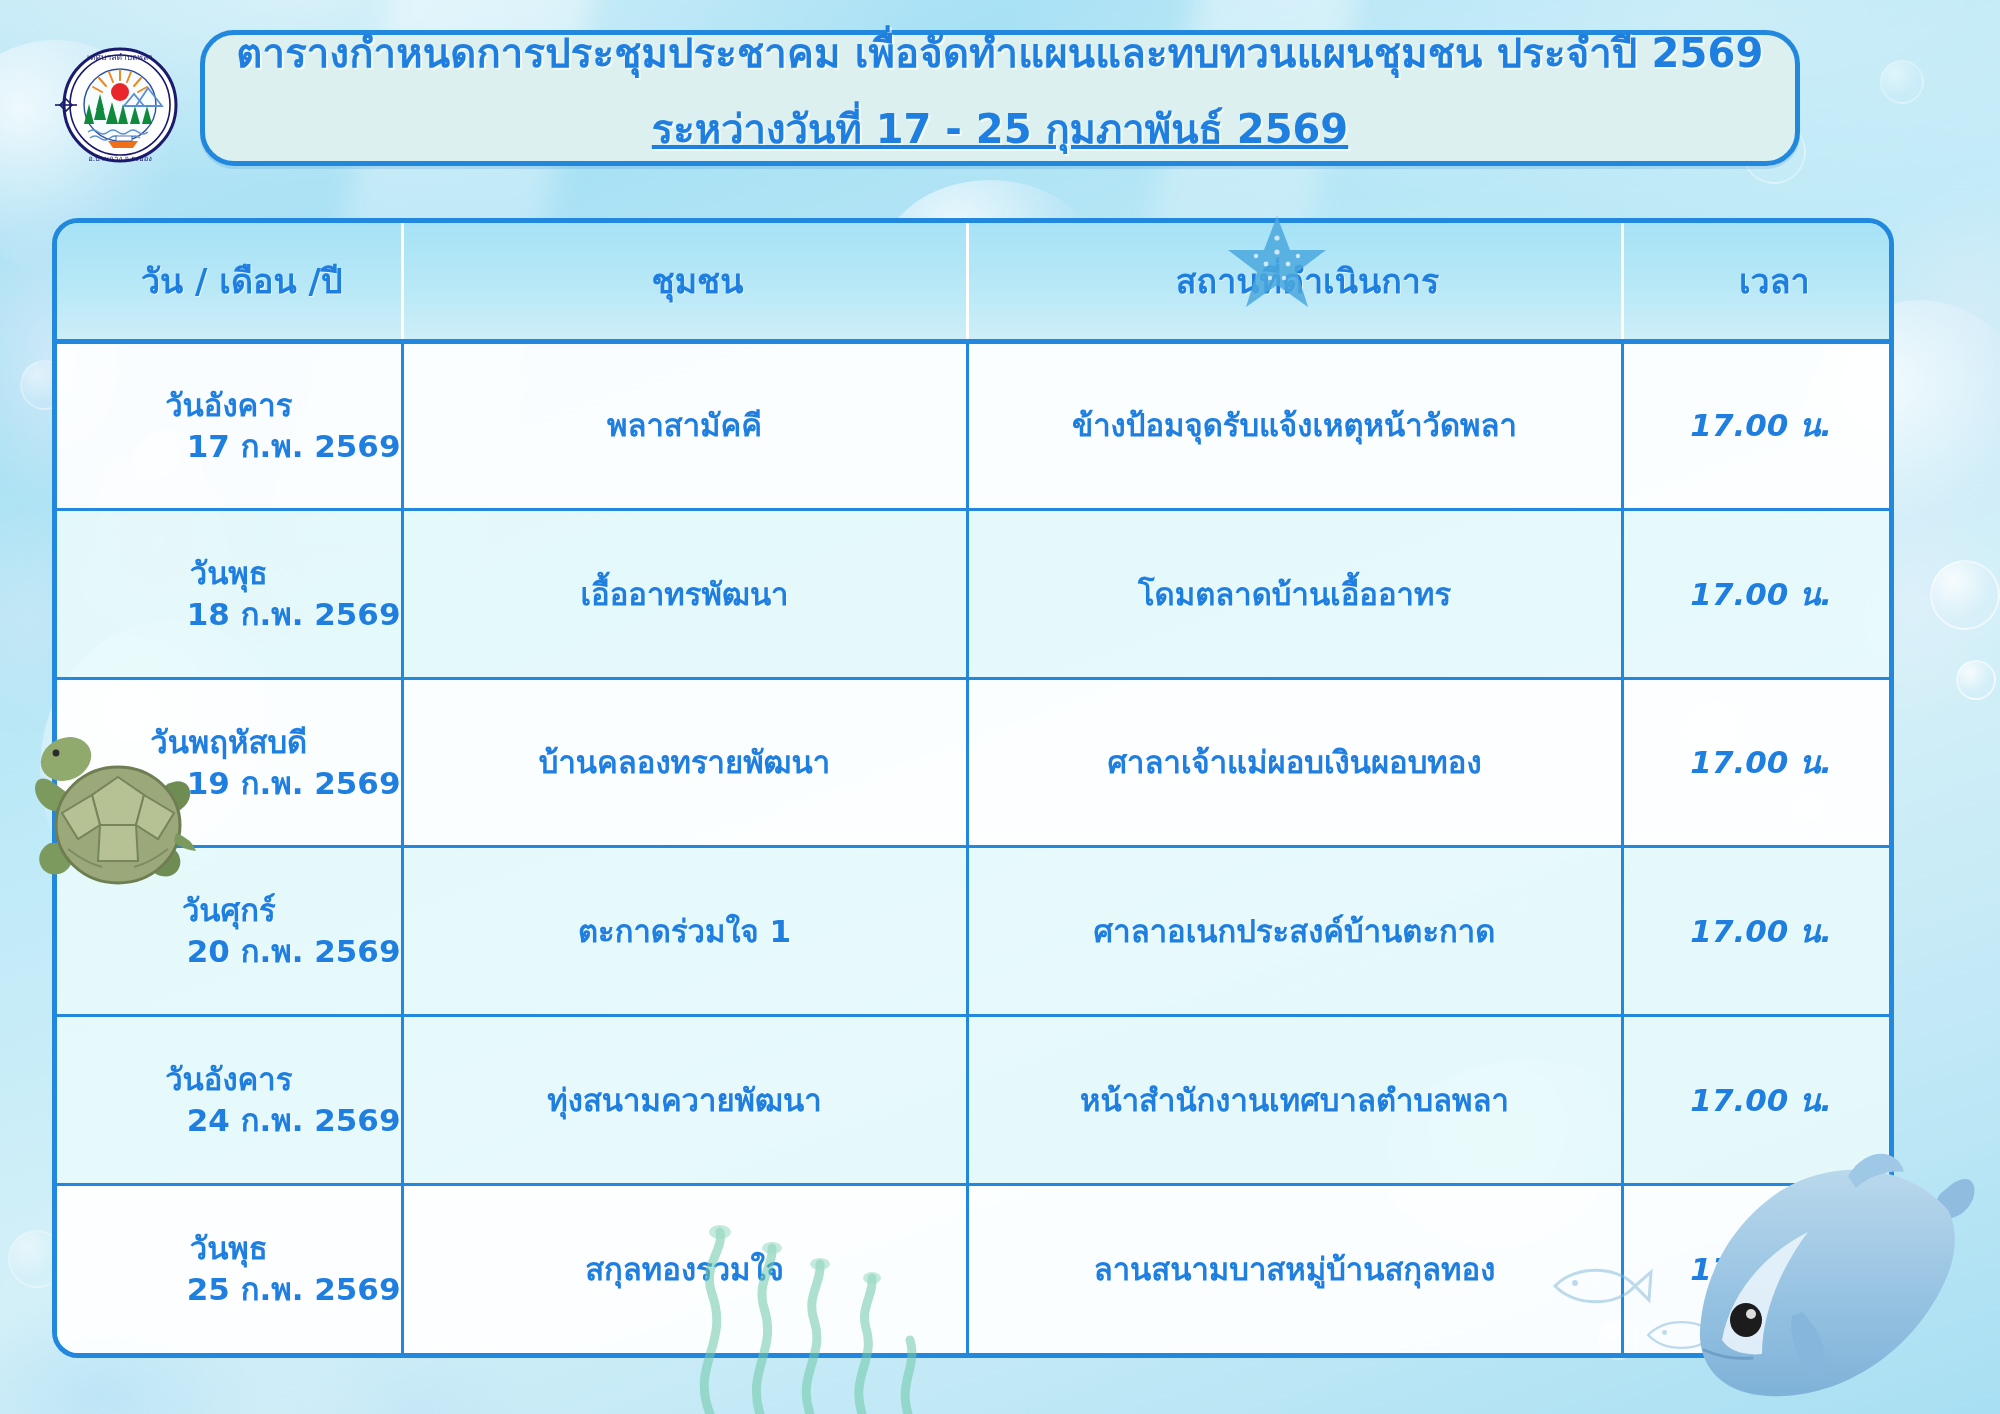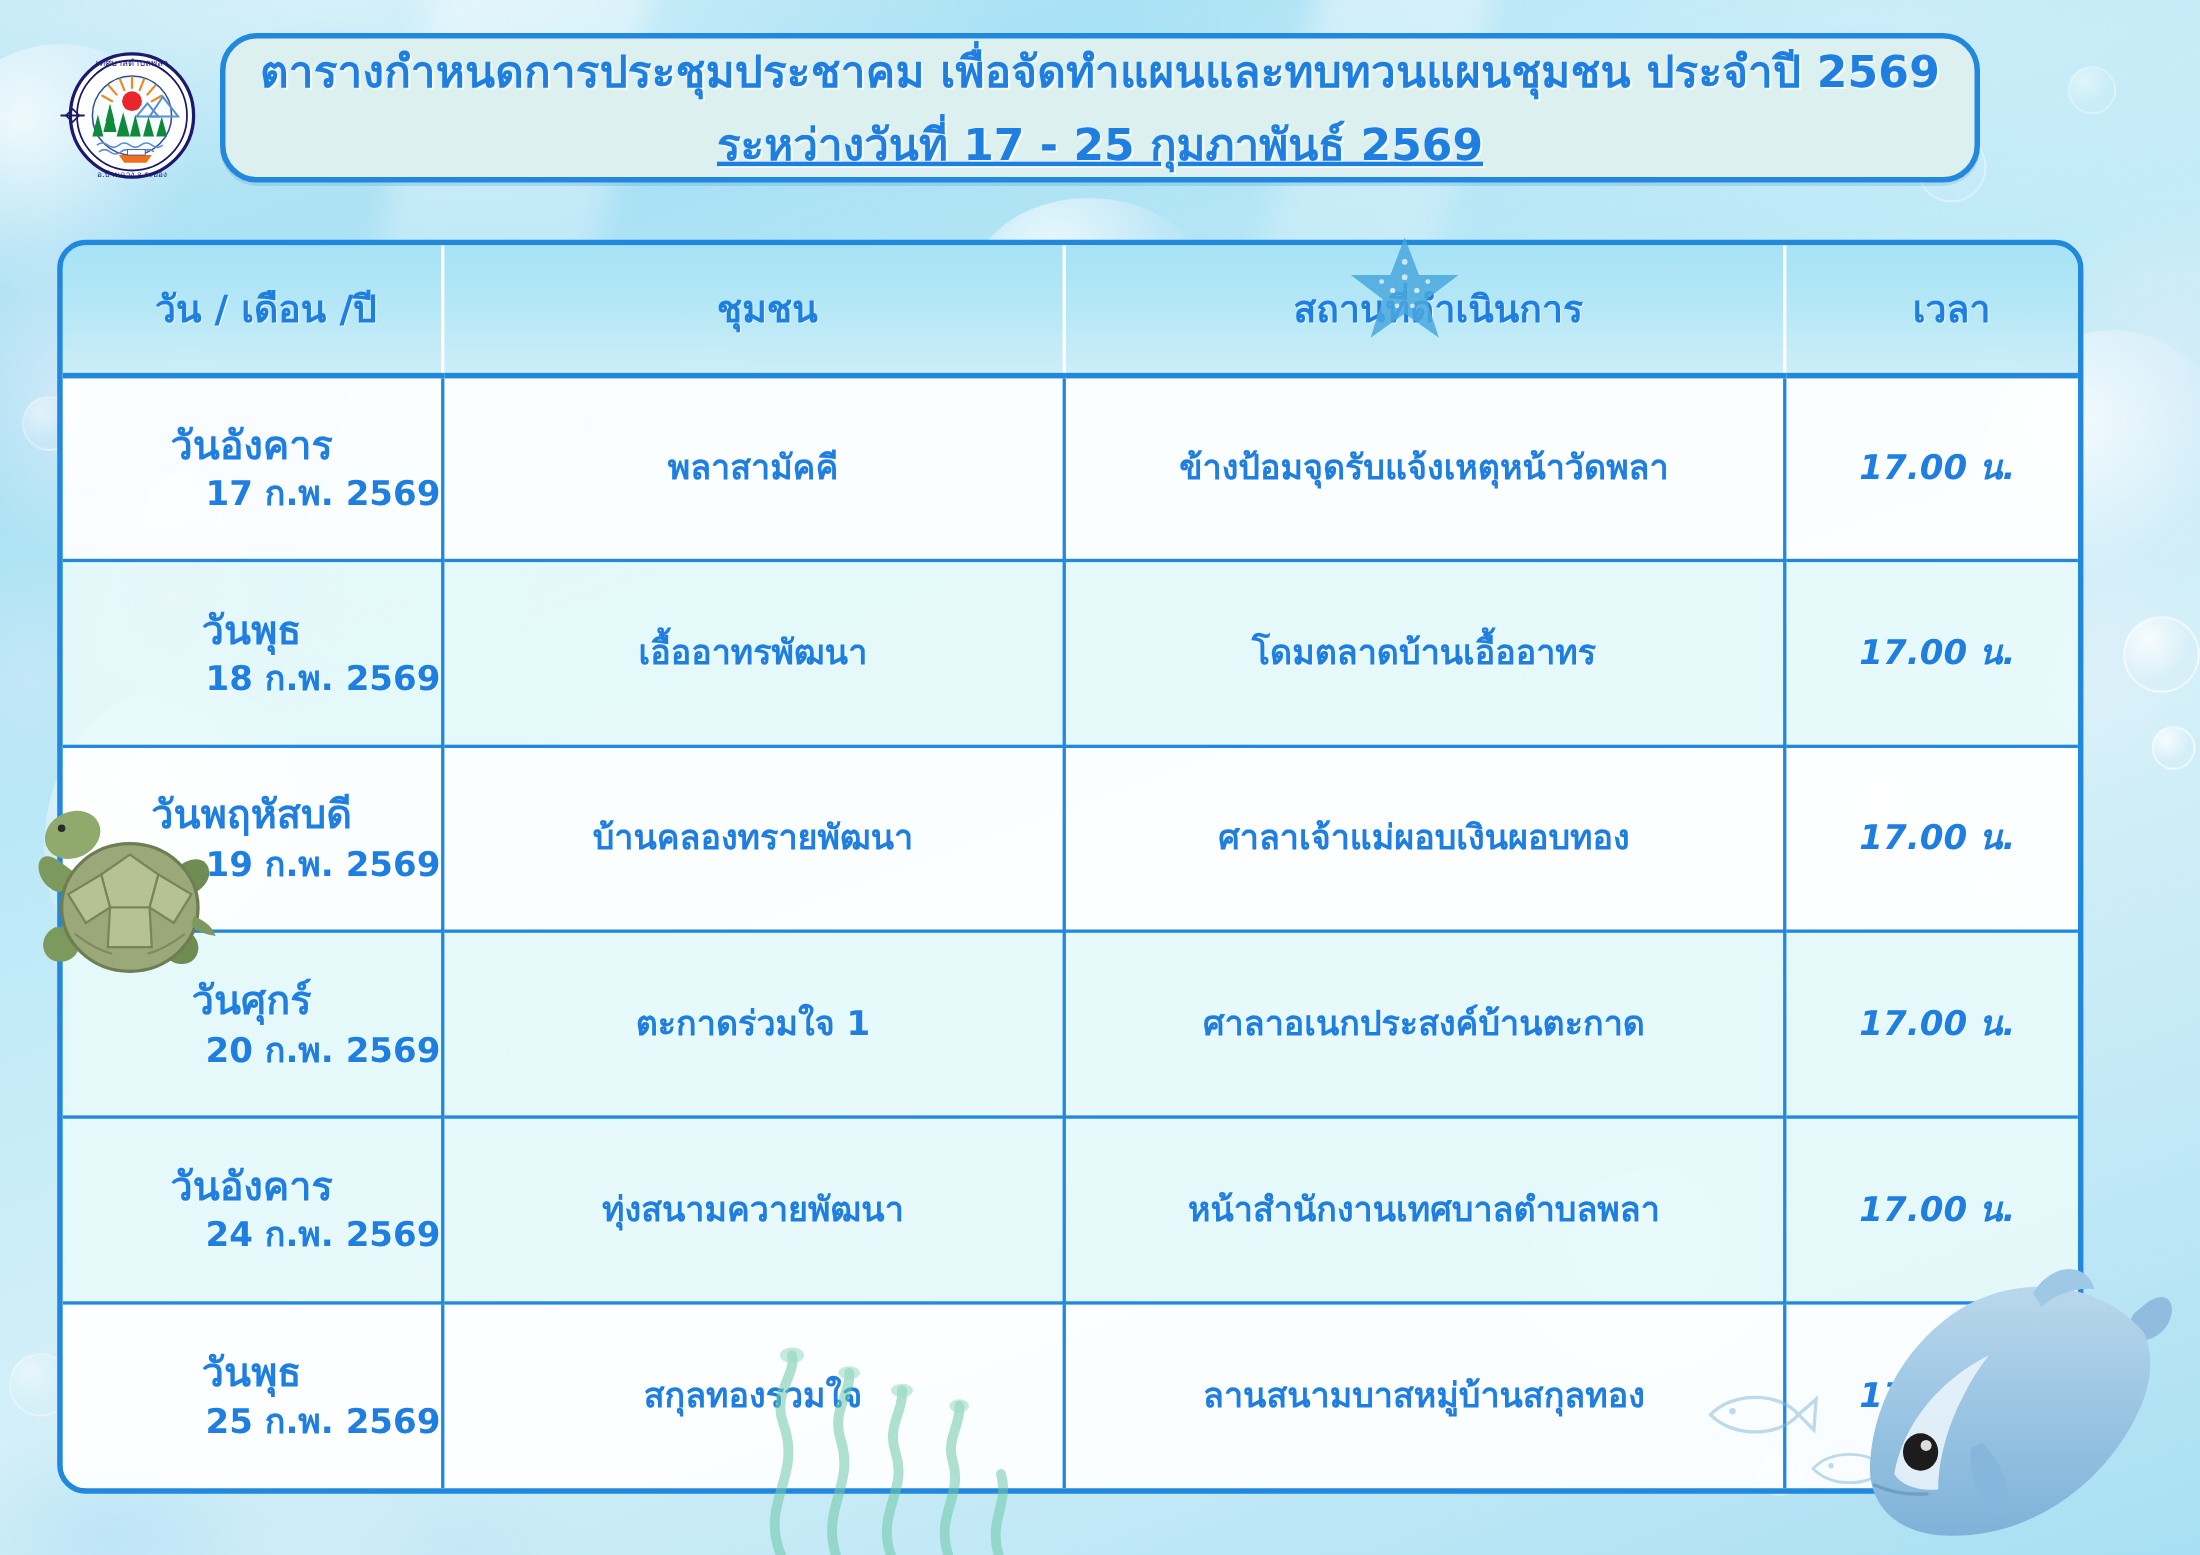--- a/index.html
+++ b/index.html
@@ -61,22 +61,22 @@
   .logo-badge {
     position:absolute; left:50px; top:22px; width:140px; height:122px; z-index:5;
   }
   .logo-badge svg { display:block; }
 
   .title-card {
     position:absolute; left:200px; top:8px; width:1600px; height:136px;
     background: #dcf0ef;
     border: 5px solid #2288dd;
     border-radius: 34px;
-    display:flex; flex-direction:column; align-items:center; justify-content:center;
-    gap:2px;
+    display:flex; flex-direction:column; align-items:center; justify-content:flex-end;
+    gap:12px;
     box-shadow: 0 3px 0 rgba(40,130,200,.18);
   }
   .title-line1 {
     color:#1f7fe0; font-size:40px; font-weight:bold; letter-spacing:.2px;
     text-shadow: 2px 2px 0 rgba(255,255,255,.65);
     white-space:nowrap;
   }
   .title-line2 {
     color:#1f7fe0; font-size:40px; font-weight:bold;
     text-shadow: 2px 2px 0 rgba(255,255,255,.65);
@@ -122,21 +122,21 @@
     line-height:1.32;
     text-shadow: 1px 1px 0 rgba(255,255,255,.5);
   }
   tbody td:last-child { border-right:none;font-style:italic; }
   tbody tr:last-child td { border-bottom:none; }
 
   tbody tr.odd td  { background: rgba(255,255,255,.93); }
   tbody tr.even td { background: rgba(233,250,250,.88); }
 
   .date-cell span { display:block; }
-  .date-day { font-size:36px; }
+  .date-day { font-size:31px; }
   .date-num { font-size:31px;text-align:right; }
 
   
   .turtle { position:absolute; left:26px; top:725px; z-index:6; }
   .dolphin { position:absolute; right:18px; bottom:10px; z-index:6; }
   .starfish { position:absolute; left:1222px; top:212px; z-index:6; }
   .seaweed { position:absolute; left:650px; bottom:0; z-index:5; opacity:.75; }
   .fish-small { position:absolute; z-index:6; opacity:.5; }
 </style>
 </head>

